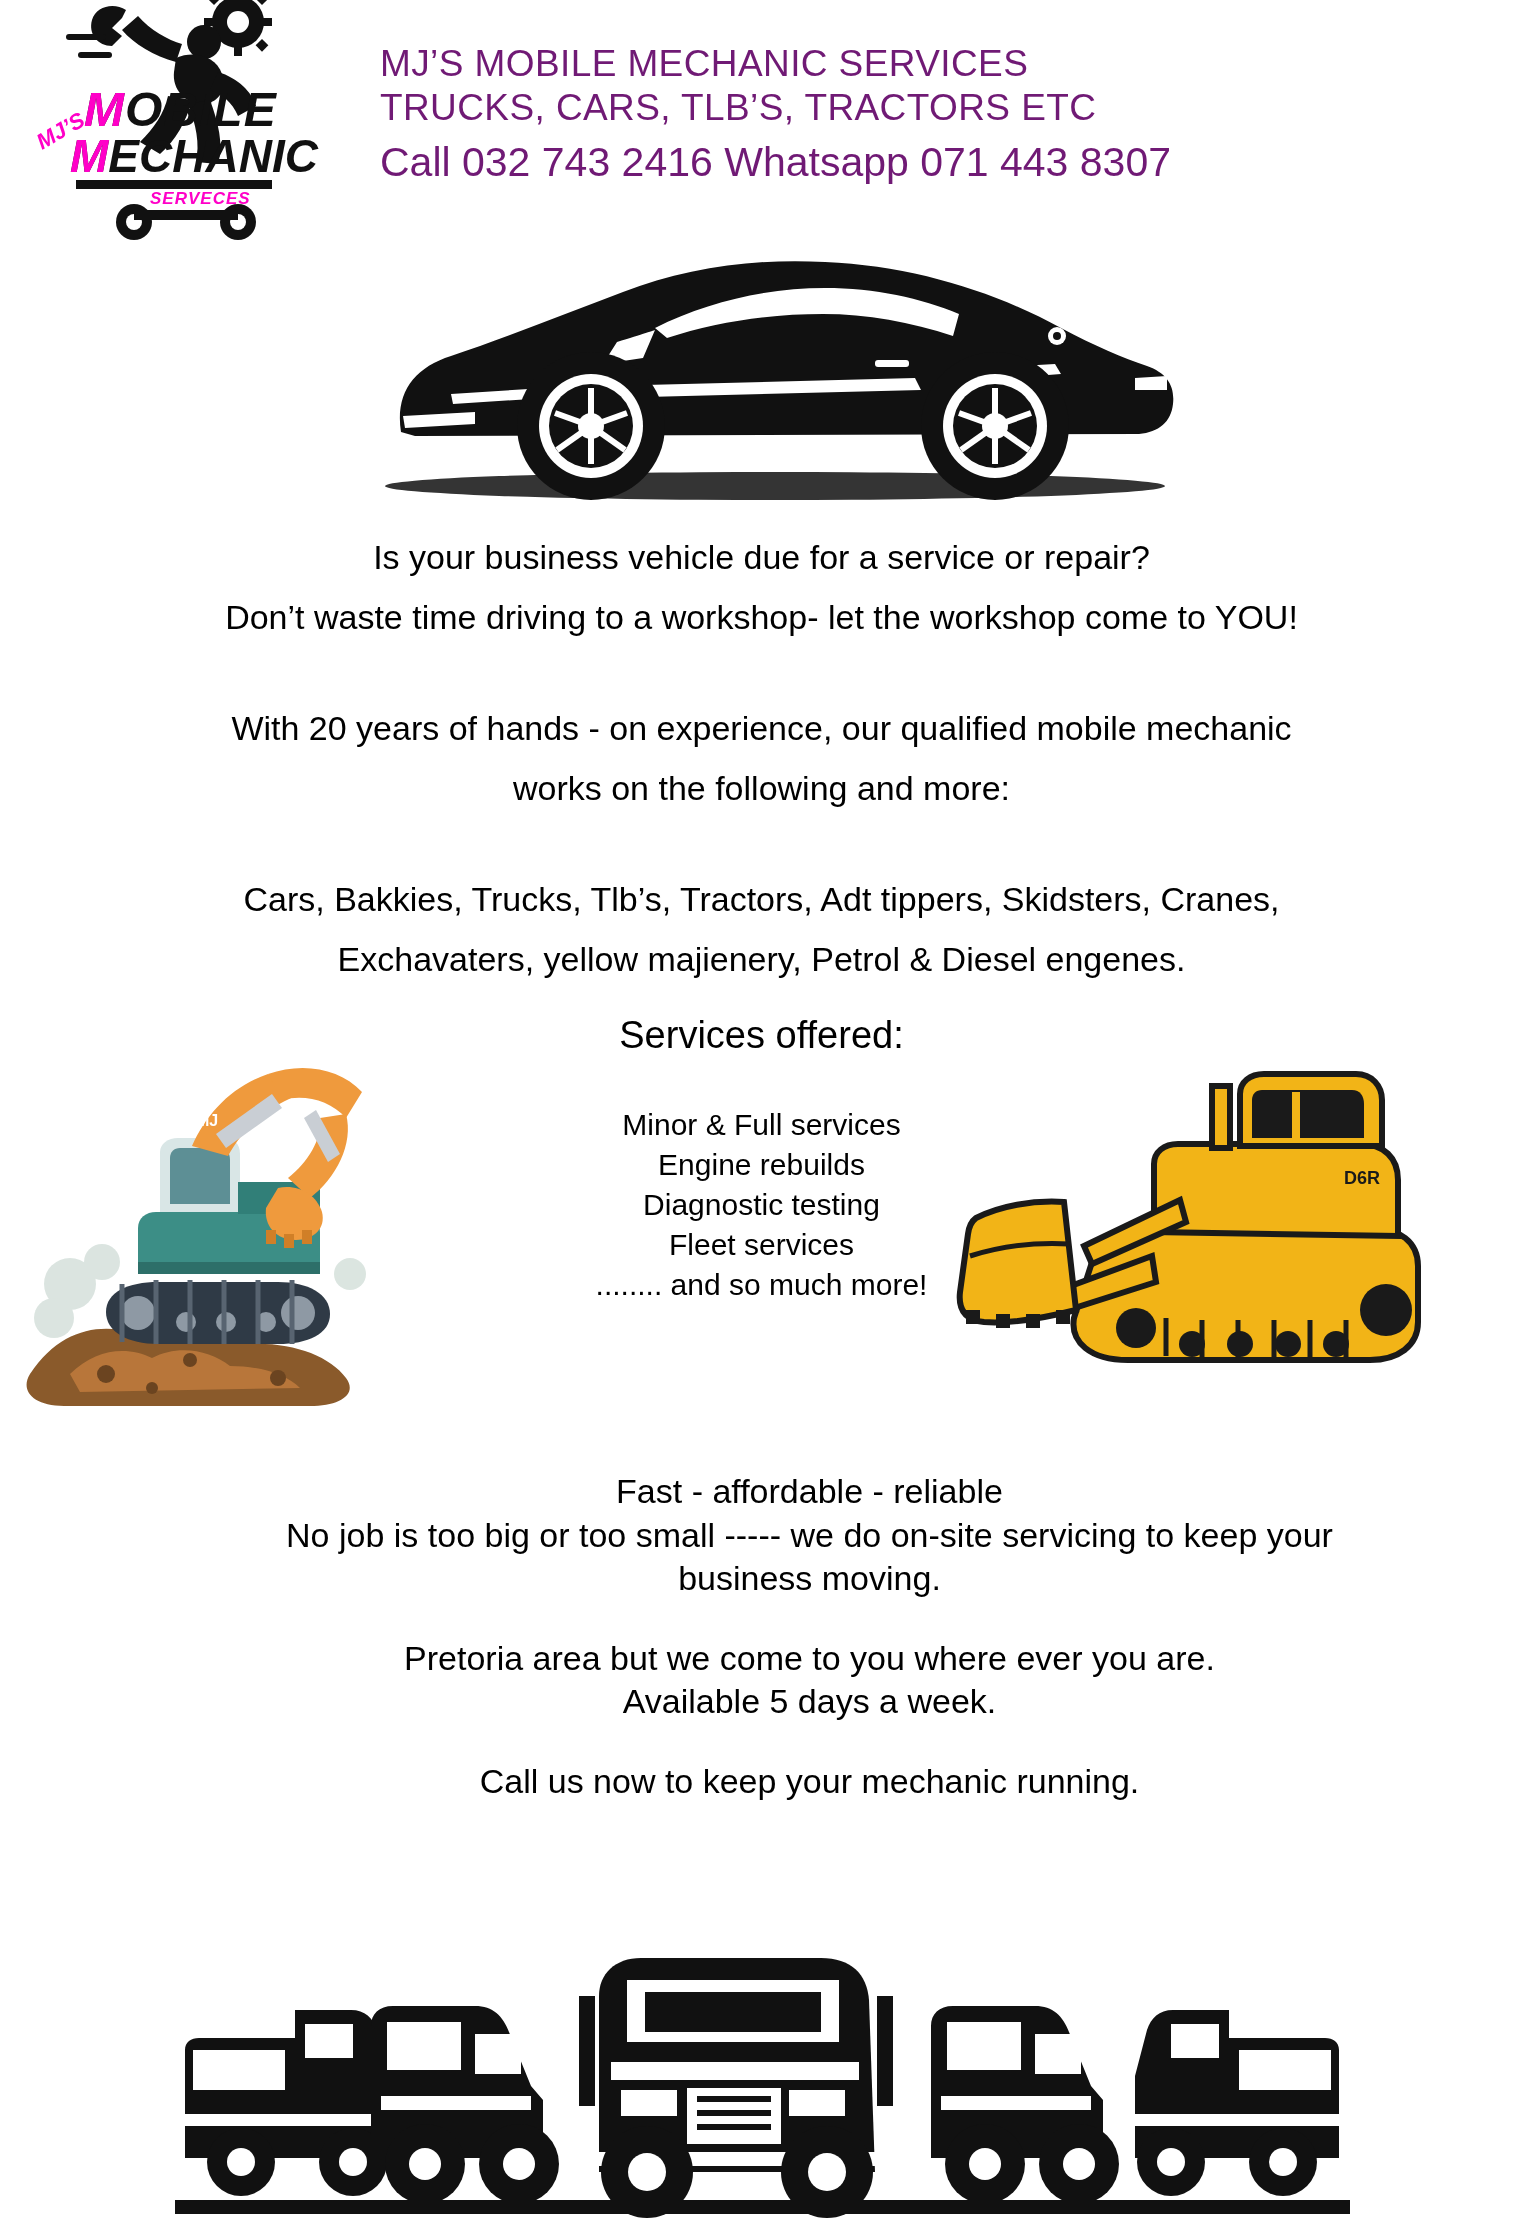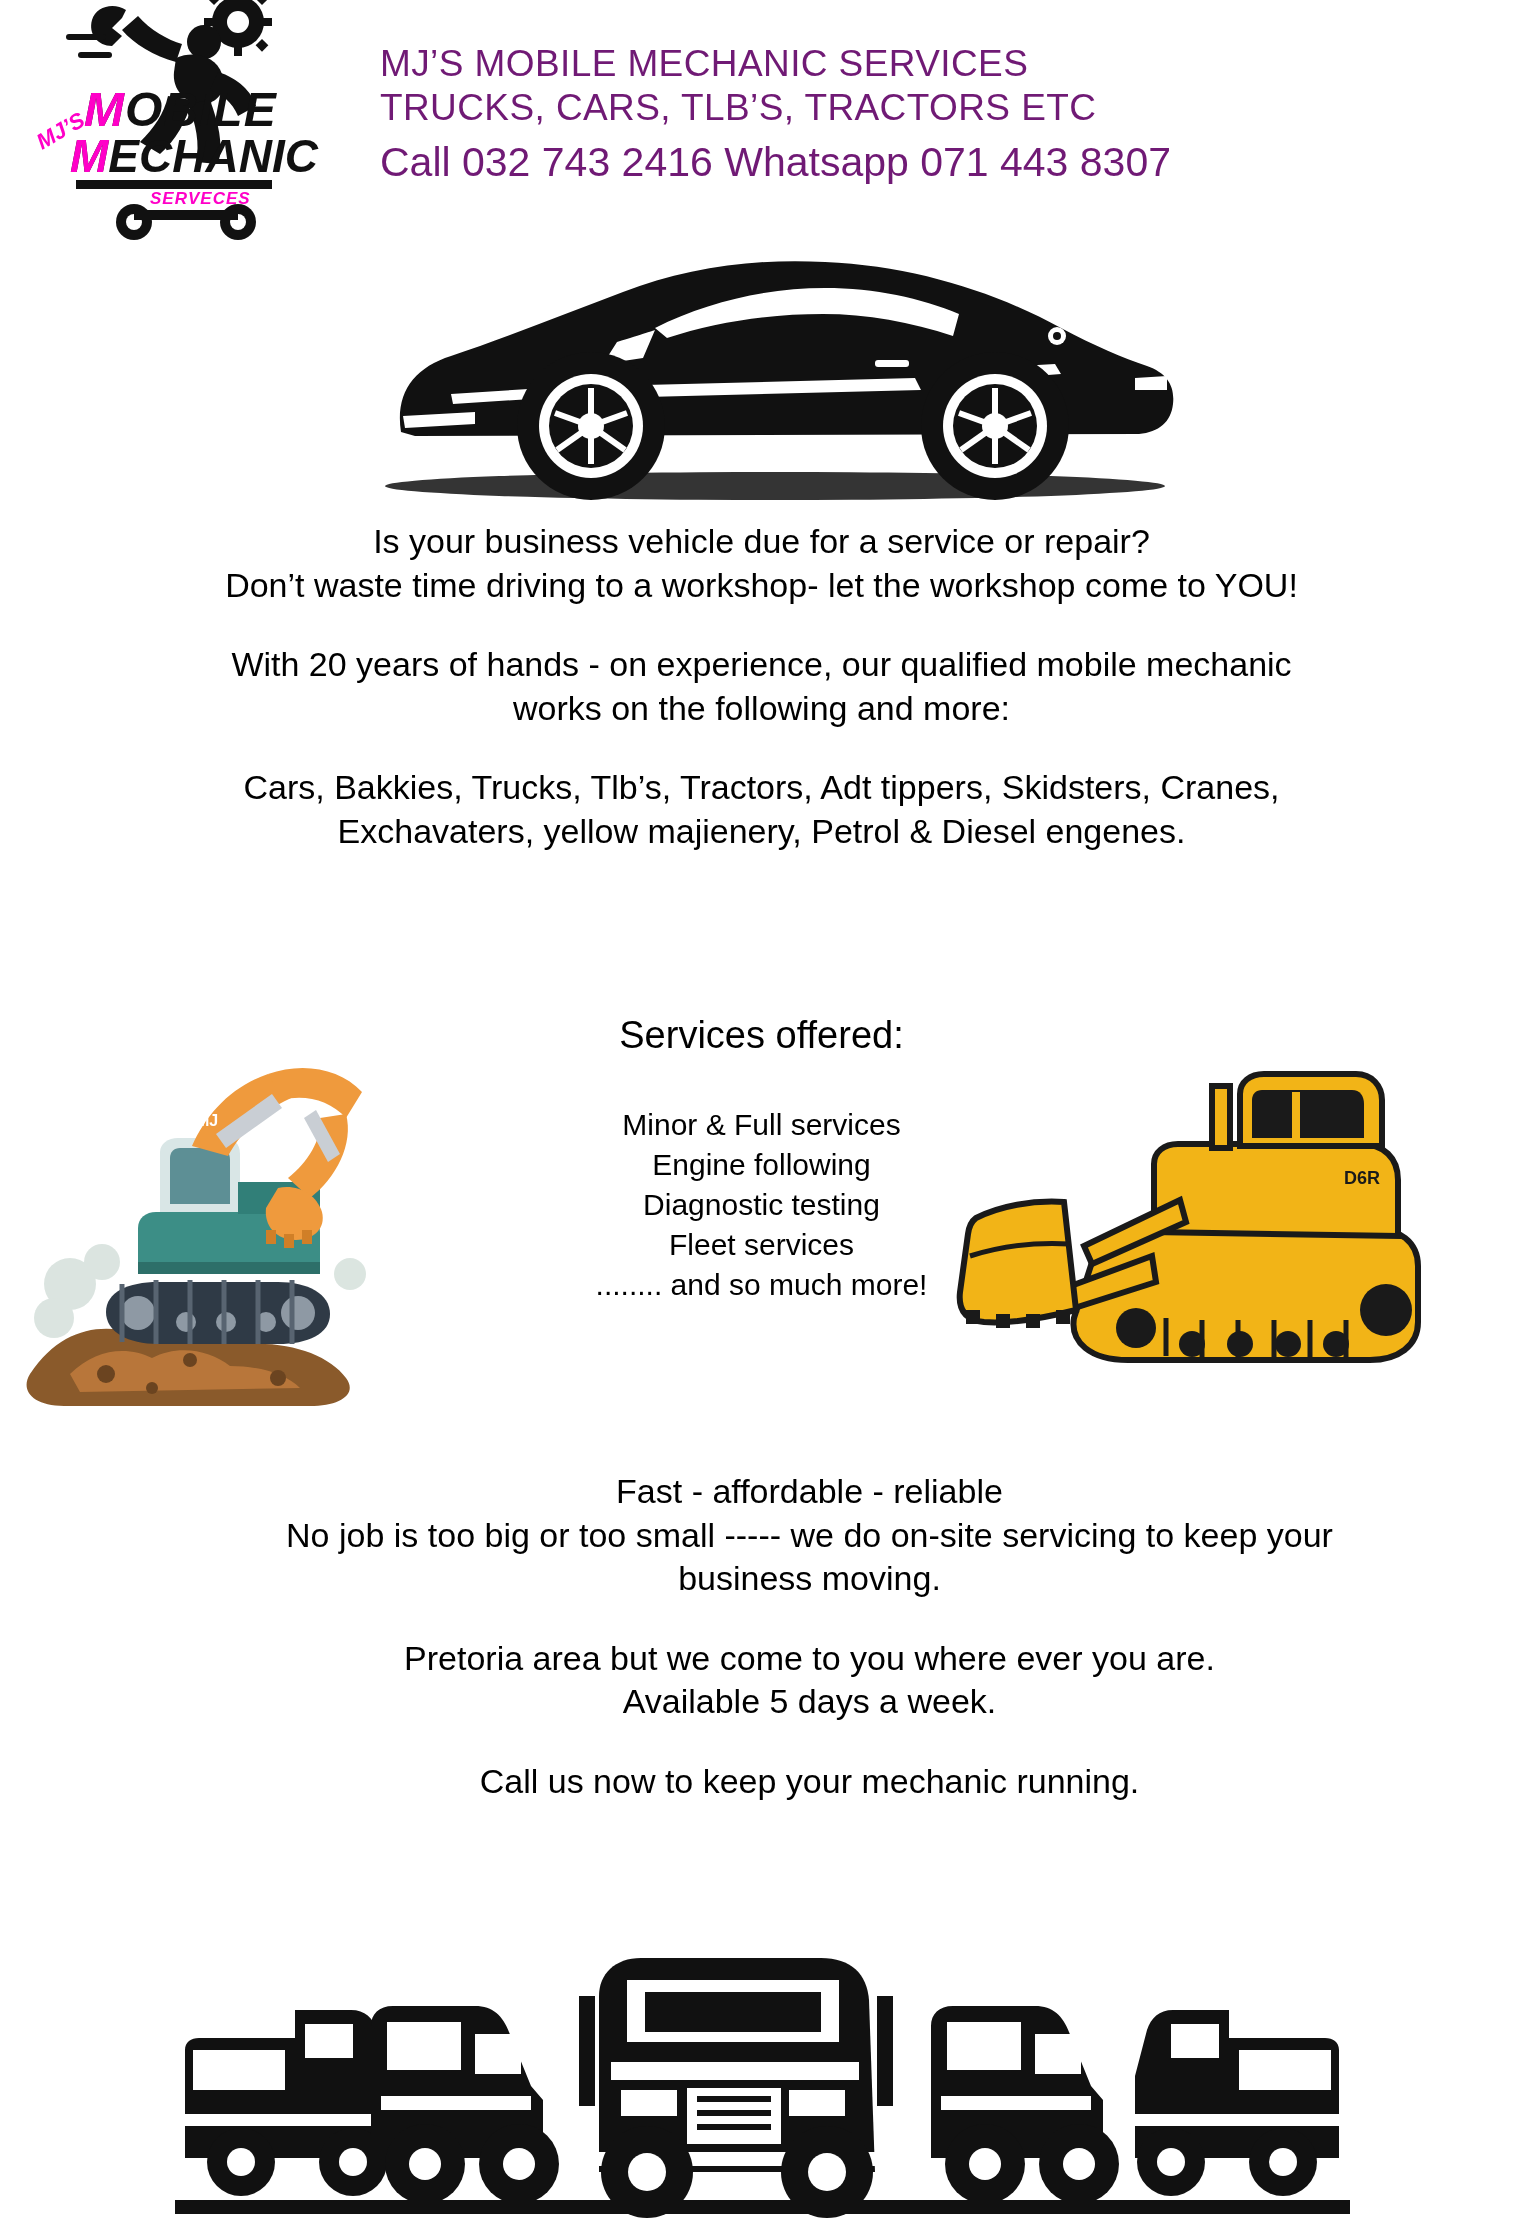--- a/index.html
+++ b/index.html
@@ -62,21 +62,21 @@
   
   .copy {
     position: absolute;
     left: 0;
     top: 520px;
     width: 1523px;
     text-align: center;
     font-size: 34px;
     line-height: 1.28;
   }
-  .copy p { margin: 0; }
+  .copy p { margin: 16px; }
   .gap-md { height: 36px; }
 
   .block {
     margin: 0 auto;
     width: 1460px;
   }
 
   
   .services-section {
     position: absolute;
@@ -394,21 +394,21 @@
         <rect x="56" y="254" width="14" height="14"></rect>
         <rect x="86" y="254" width="14" height="14"></rect>
         <rect x="116" y="250" width="14" height="14"></rect>
       </g>
     </svg>
   </div>
 
   <div class="services-title">Services offered:</div>
   <div class="services-list">
     <div>Minor &amp; Full services</div>
-    <div>Engine following</div>
+    <div>Engine rebuilds</div>
     <div>Diagnostic testing</div>
     <div>Fleet services</div>
     <div>........ and so much more!</div>
   </div>
 </div>
 
 <div class="lower-copy">
   <div class="block">
     <p>Fast - affordable - reliable</p>
     <p>No job is too big or too small ----- we do on-site servicing to keep your</p>

